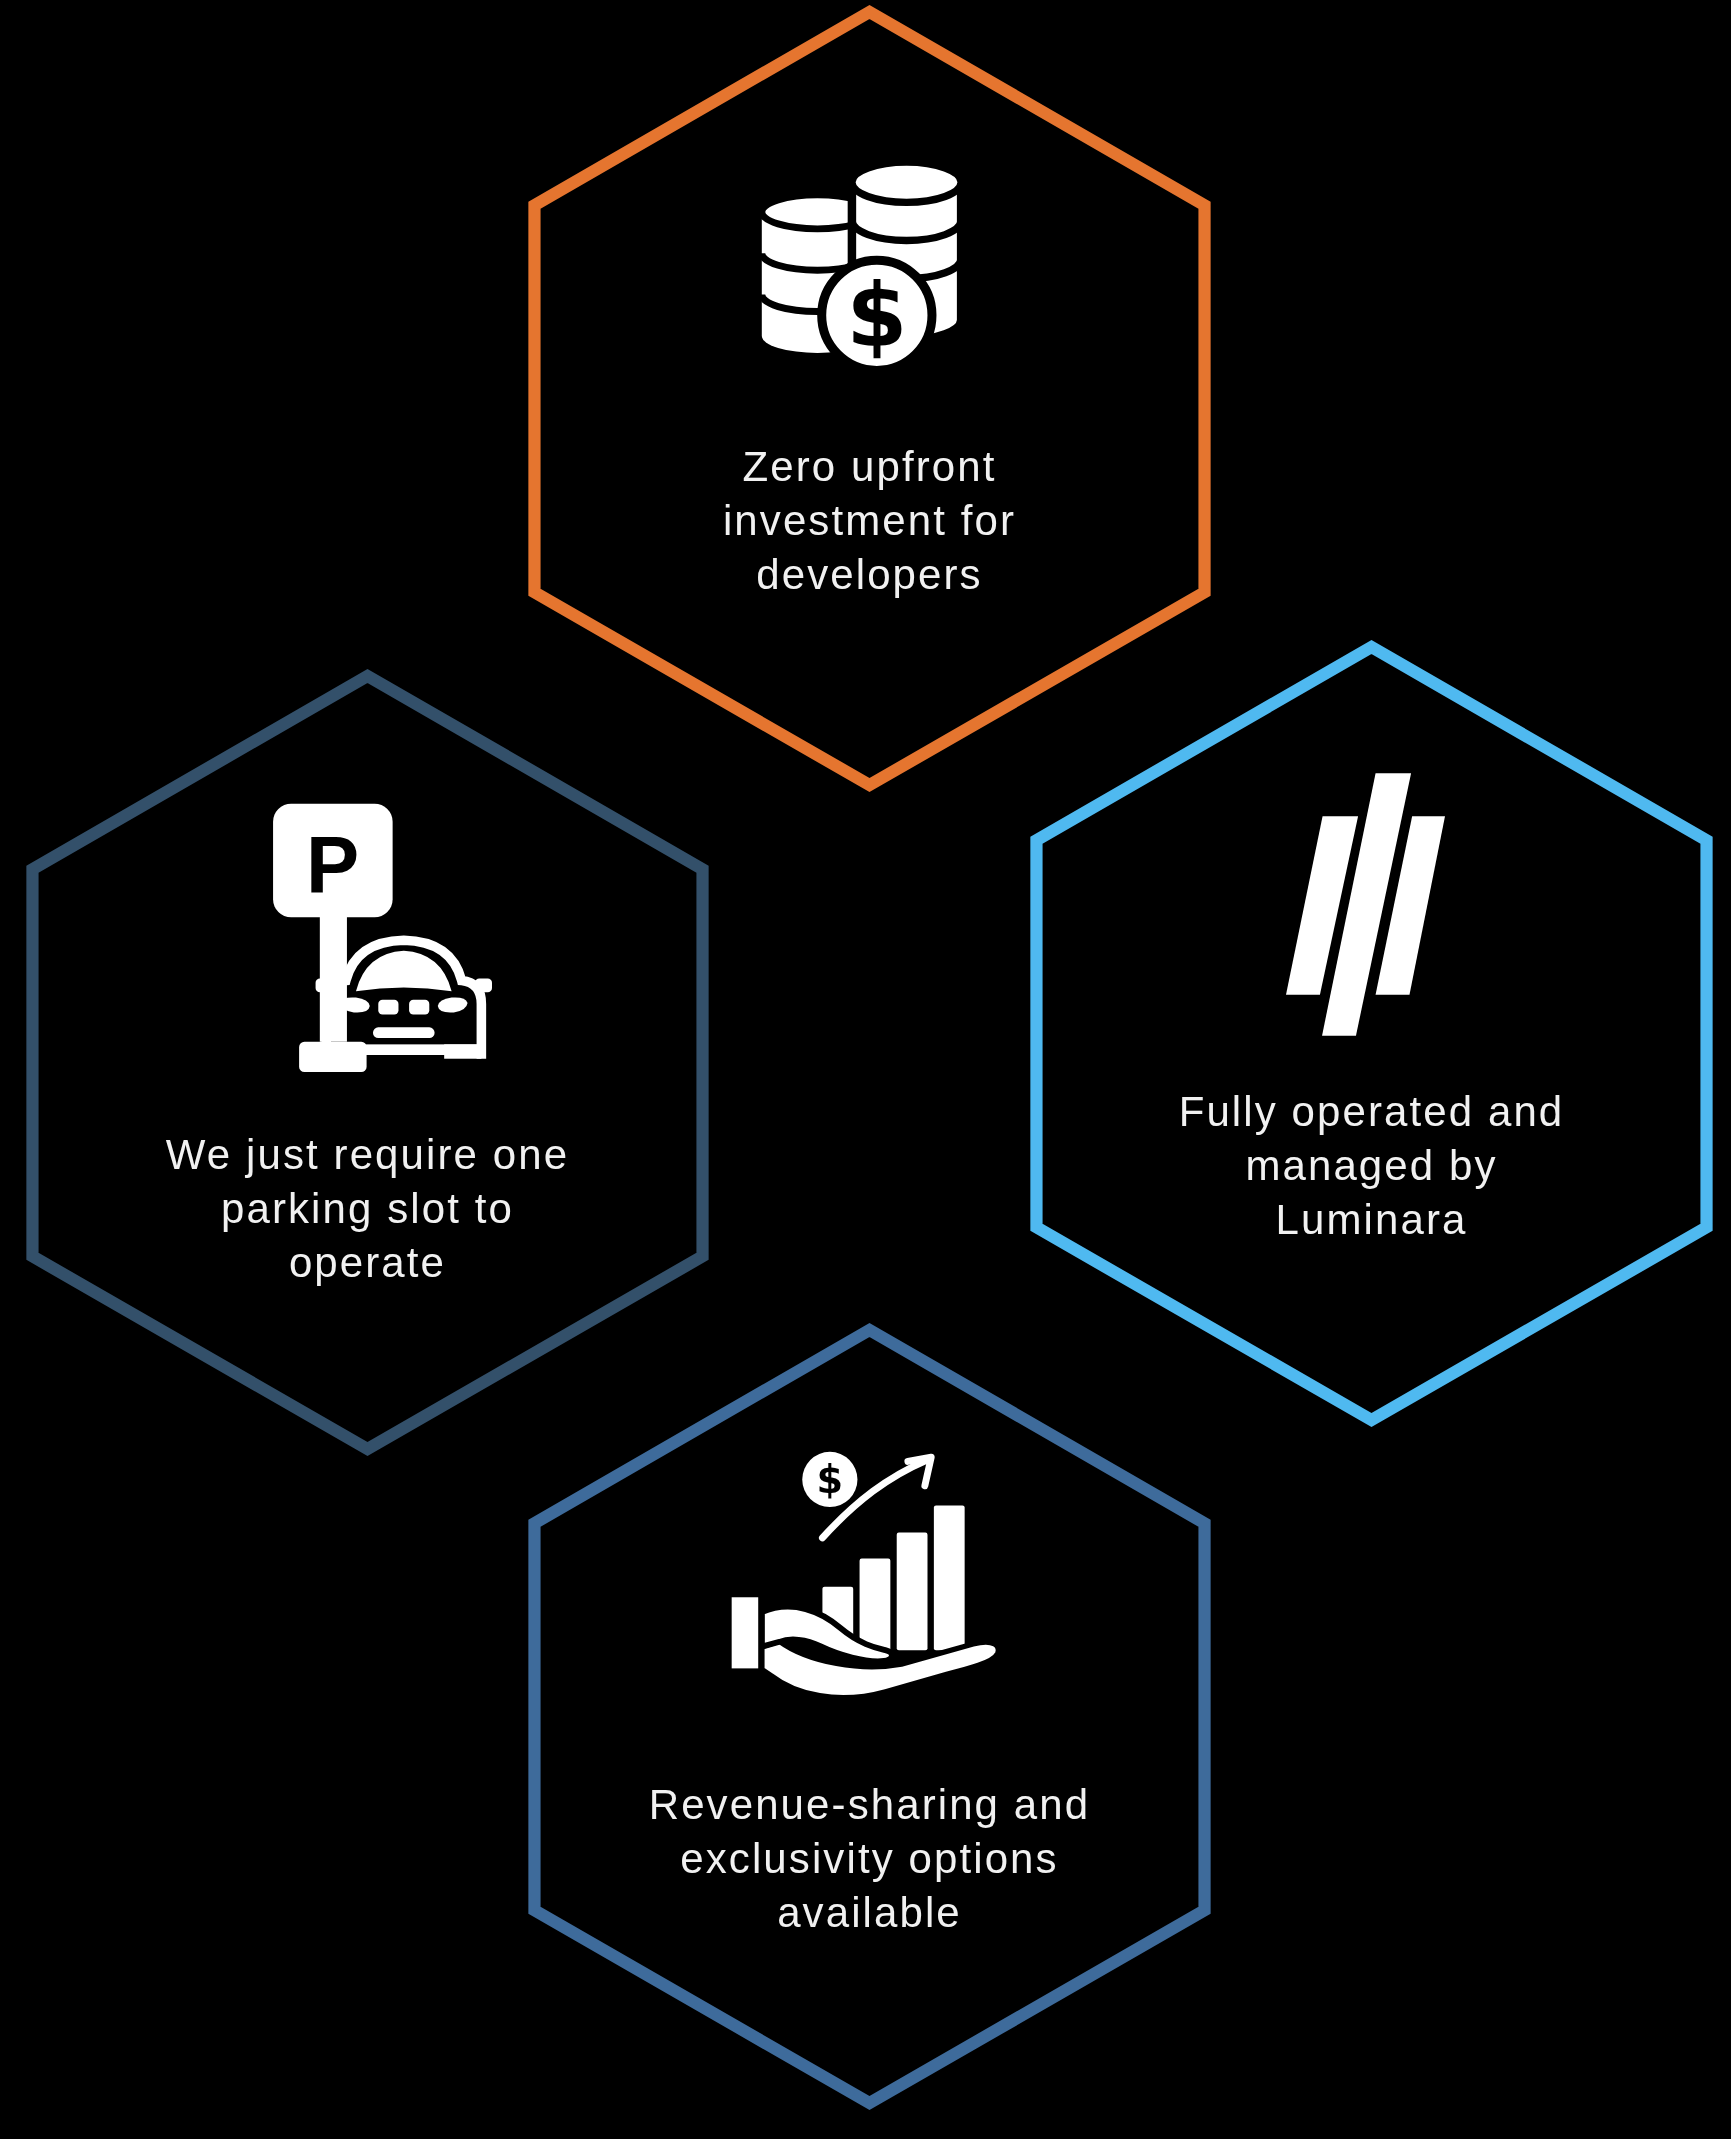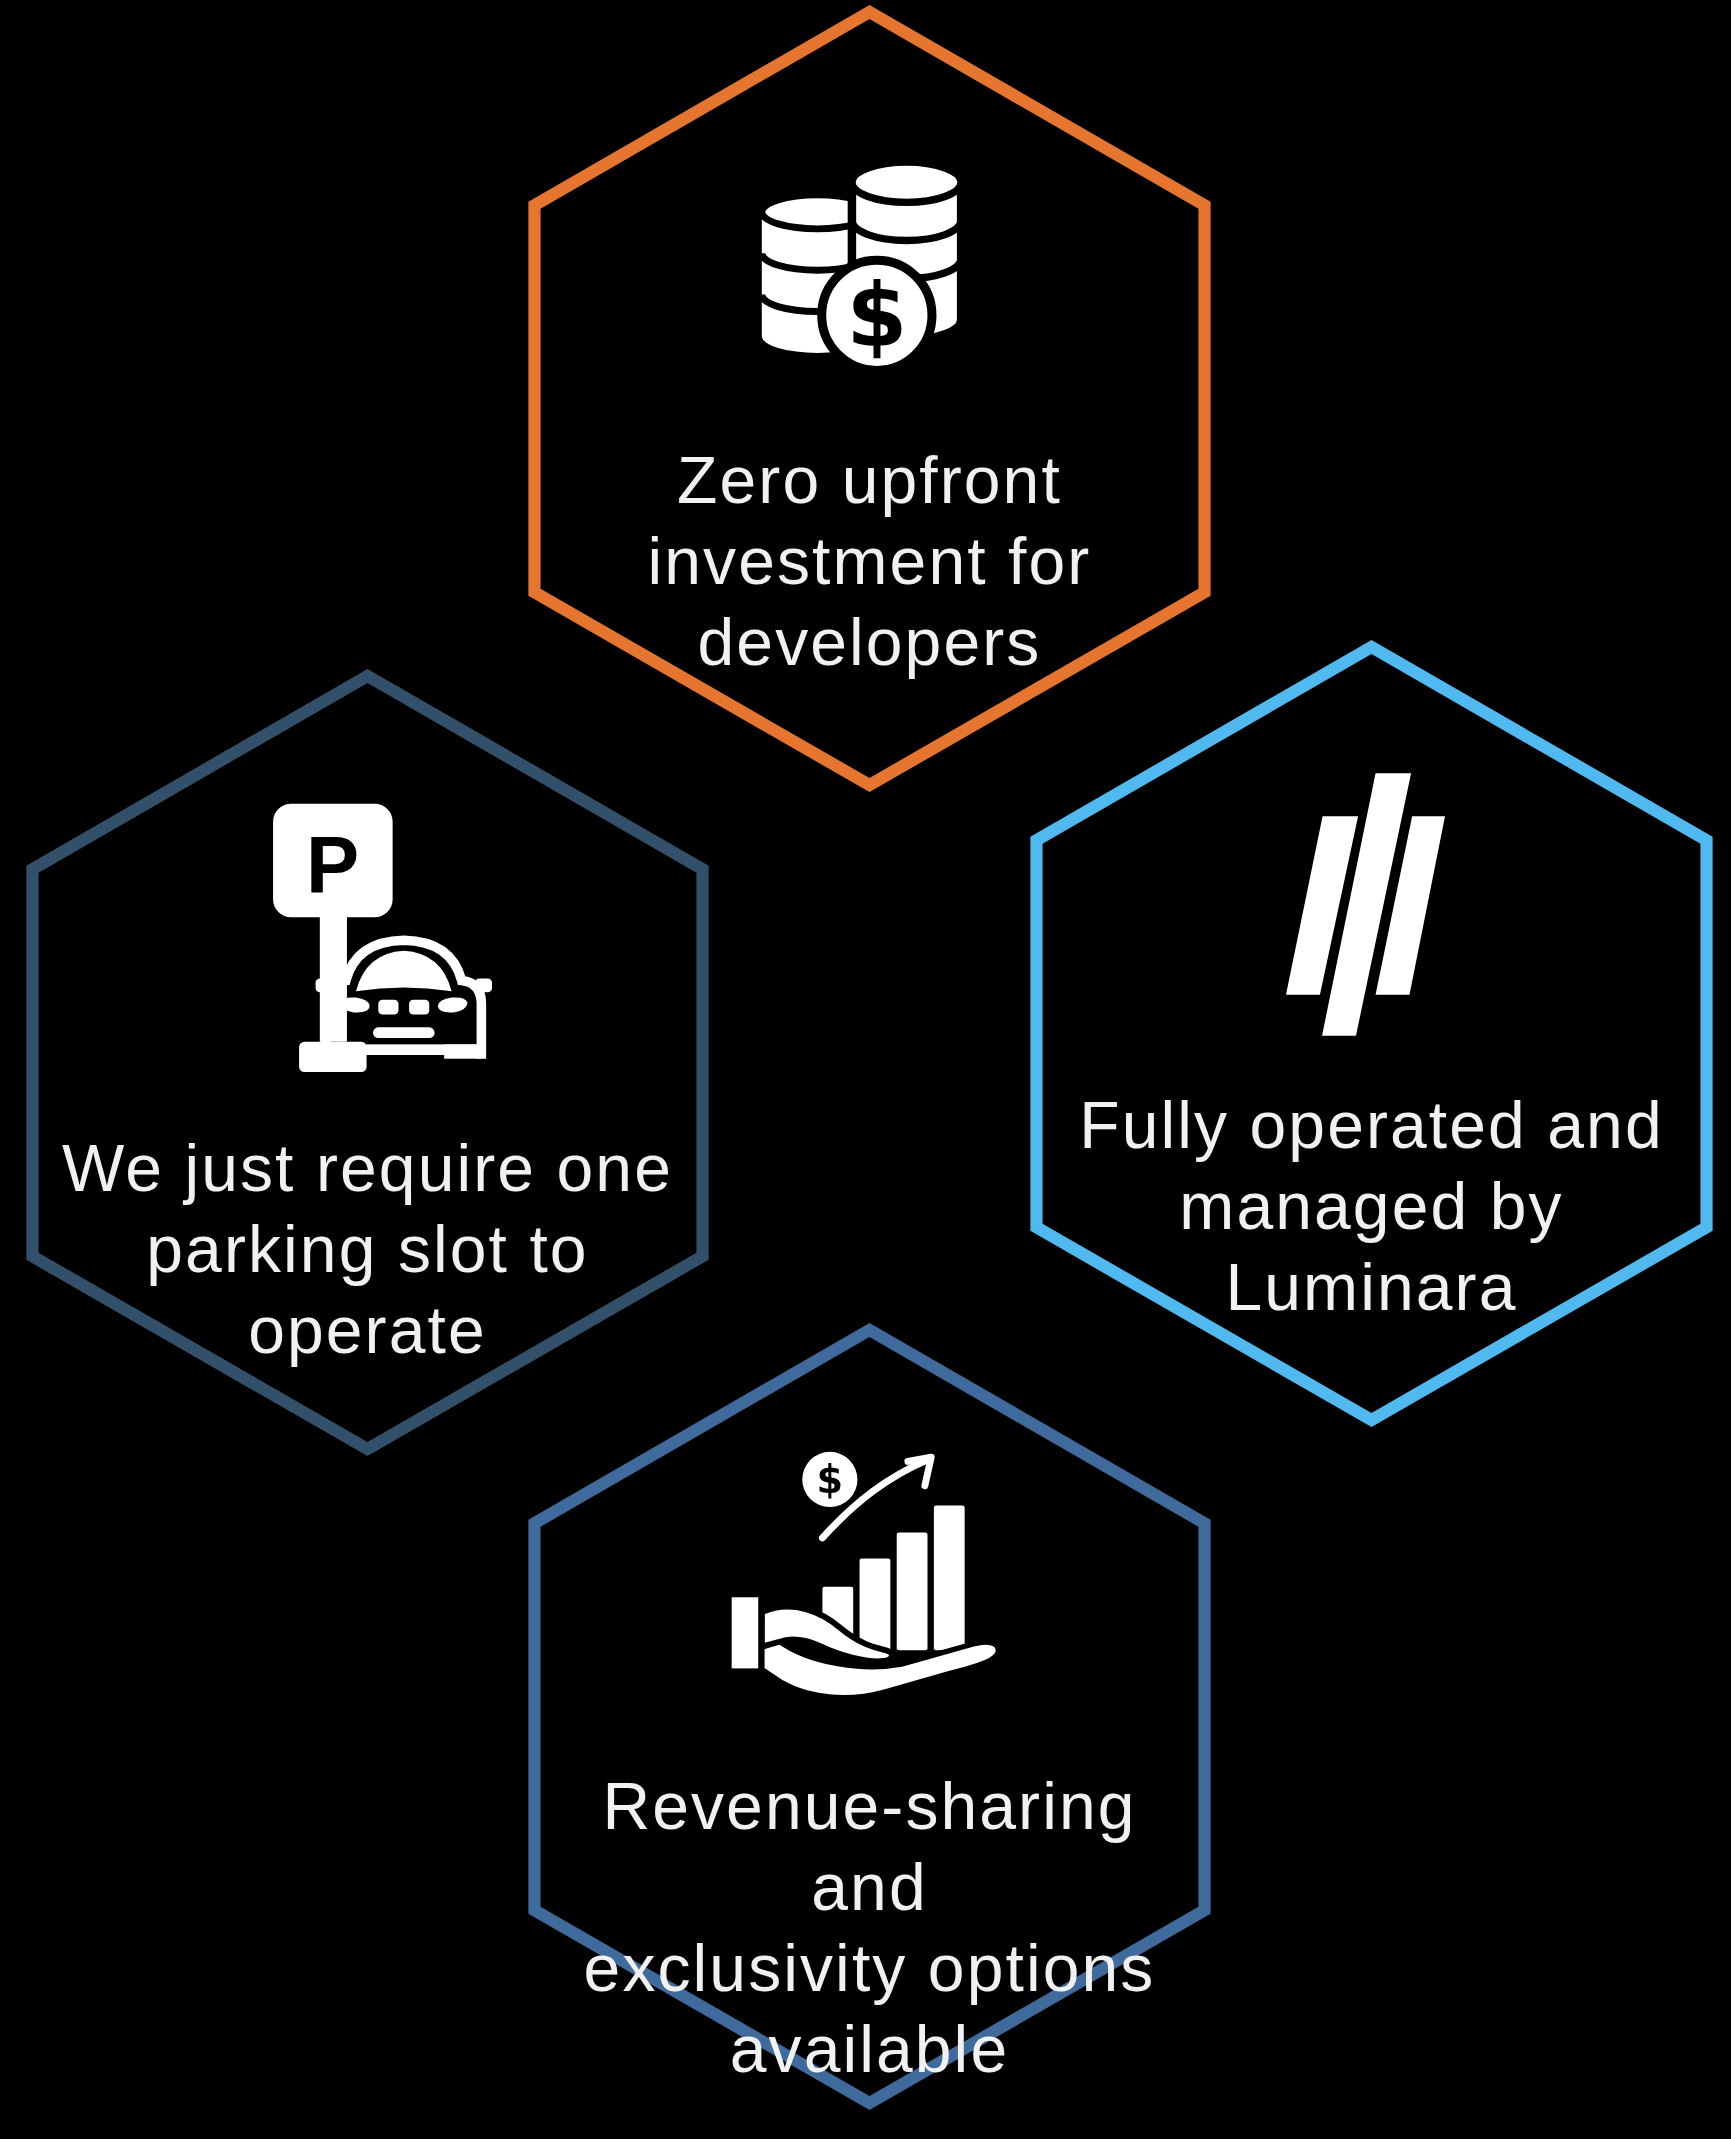--- a/index.html
+++ b/index.html
@@ -14,22 +14,22 @@
   .hex-card { position: absolute; width: 685px; height: 789px; }
   .hex-outline { position: absolute; left: 0; top: 0; width: 685px; height: 789px; overflow: visible; }
   .hex-outline polygon { fill: none; stroke-width: 23px; }
   .icon { position: absolute; overflow: visible; }
   .hex-label {
     position: absolute;
     left: 2%;
     width: 96%;
     text-align: center;
     color: #F1F1F1;
-    font-size: 66px;
-    line-height: 81px;
+    font-size: 42px;
+    line-height: 54px;
     letter-spacing: 2.1px;
     font-weight: 400;
     white-space: pre-line;
   }
 </style>
 </head>
 <body>
 
 <div id="canvas">
 
@@ -132,19 +132,19 @@
         <rect x="316" y="180" width="58" height="222" rx="4"></rect>
         <rect x="386" y="129" width="58" height="273" rx="4"></rect>
       </g>
 
       <g>
         <rect x="5" y="302" width="50" height="134" fill="#FFFFFF"></rect>
         <path d="M 95,385 C 150,425 250,442 325,428 L 460,390 C 500,380 512,394 506,408 C 498,425 450,437 410,447 L 295,480 C 205,505 125,485 80,450 L 62,438 L 62,395 Z" fill="#FFFFFF" stroke="#000" stroke-width="10"></path>
         <path d="M 62,330 C 120,305 175,330 210,360 C 248,392 280,398 296,402 C 312,406 310,420 292,422 C 258,426 205,410 172,394 C 146,381 115,378 95,386 L 62,395 Z" fill="#FFFFFF" stroke="#000" stroke-width="11"></path>
       </g>
     </svg>
-    <div class="hex-label" style="top:444px;">Revenue-sharing and
+    <div class="hex-label" style="top:456px;">Revenue-sharing and
 exclusivity options
 available</div>
   </div>
 
 </div>
 
 
 </body></html>

